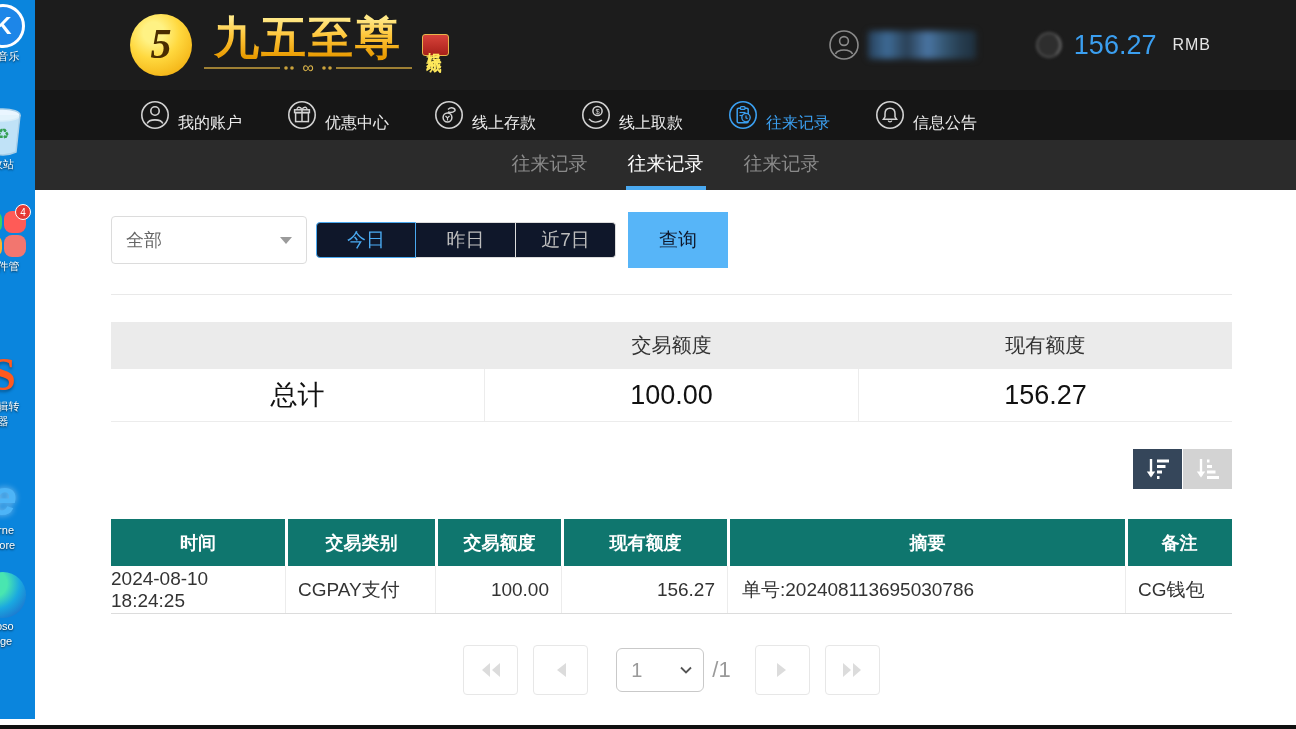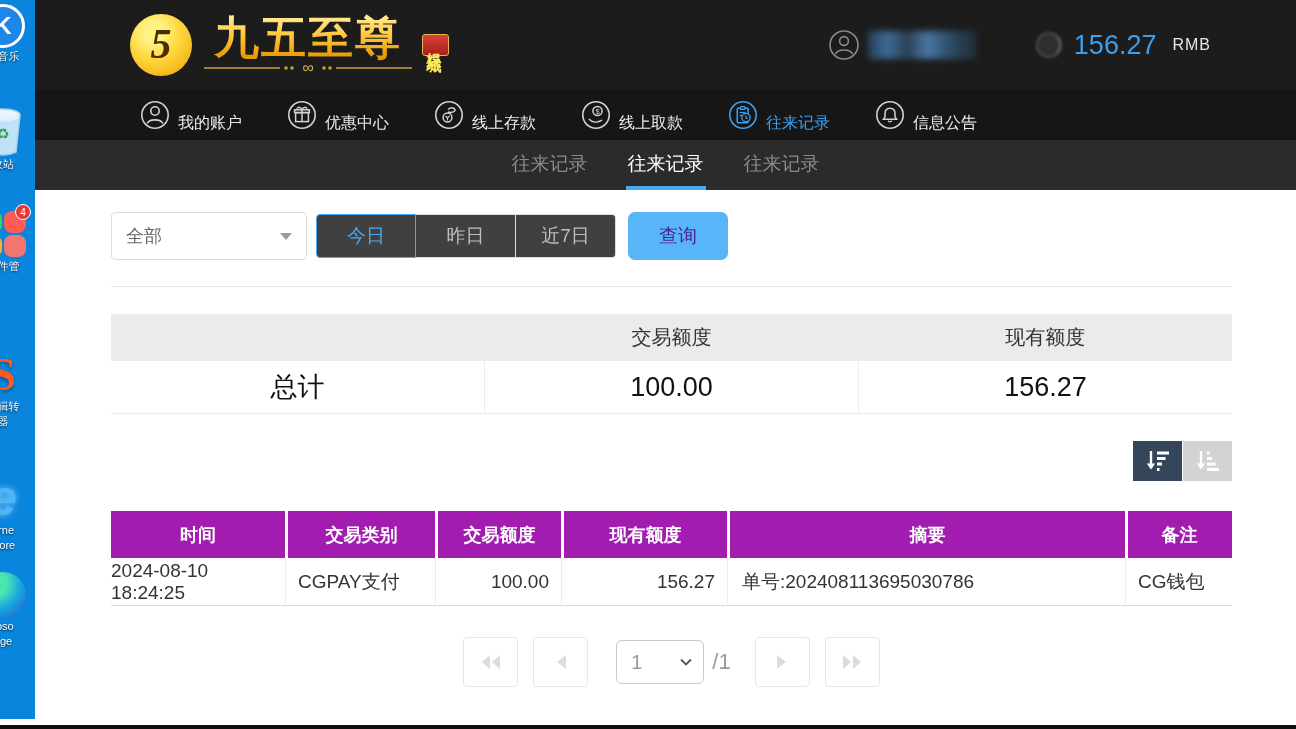--- a/index.html
+++ b/index.html
@@ -74,48 +74,48 @@
   
   .content { padding:0 64px 0 76px; }
   .filter-row { margin-top:22px; display:flex; align-items:center; }
   .sel-type { width:196px; height:48px; border:1px solid #dcdcdc; border-radius:4px; display:flex;
     align-items:center; padding:0 14px; color:#666; font-size:18px; background:#fff; cursor:pointer; }
   .sel-caret { margin-left:auto; width:0; height:0; border-left:6px solid transparent; border-right:6px solid transparent;
     border-top:7px solid #9b9b9b; }
   .date-box { width:288px; height:48px; border:1px solid #dcdcdc; border-radius:4px; display:flex;
     align-items:center; gap:9px; padding:0 12px; margin-left:8px; color:#a9a9a9; font-size:19px; cursor:pointer; }
   .quick-group { display:flex; margin-left:9px; }
-  .qbtn { width:100px; height:44px; border:1px solid #dcdcdc; background:#404040; color:#bdbdbd; font-size:19px;
+  .qbtn { width:100px; height:36px; border:1px solid #dcdcdc; background:#0f172a; color:#bdbdbd; font-size:19px;
     display:flex; align-items:center; justify-content:center; cursor:pointer; }
   .qbtn:first-child { border-radius:4px 0 0 4px; }
   .qbtn:last-child { border-radius:0 4px 4px 0; }
   .qbtn + .qbtn { border-left:none; }
   .qbtn.active { border:1px solid #4aa9f0; color:#4aa9f0; }
-  .search-btn { width:100px; height:48px; margin-left:12px; border:none; border-radius:7px; background:#57b5f8;
-    color:#4c1d95; font-size:19px; display:flex; align-items:center; justify-content:center; cursor:pointer; }
+  .search-btn { width:100px; height:56px; margin-left:12px; border:none; border-radius:0; background:#57b5f8;
+    color:#0f172a; font-size:19px; display:flex; align-items:center; justify-content:center; cursor:pointer; }
 
   .divider { margin-top:26px; height:1px; background:#e9e9e9; }
 
   
   .sum-table { margin-top:27px; }
   .sum-head { display:flex; height:47px; background:#ebebeb; }
   .sum-head .cell { flex:1; display:flex; align-items:center; justify-content:center; font-size:20px; color:#333; }
   .sum-body { display:flex; height:53px; border-bottom:1px solid #ececec; }
   .sum-body .cell { flex:1; display:flex; align-items:center; justify-content:center; font-size:27px; color:#111; }
   .sum-body .cell + .cell { border-left:1px solid #ececec; }
 
   
   .sort-row { margin-top:27px; display:flex; justify-content:flex-end; gap:1px; }
   .sort-btn { width:49px; height:40px; display:flex; align-items:center; justify-content:center; cursor:pointer; border:none; }
   .sort-desc { background:#35465a; }
   .sort-asc { background:#d3d3d3; }
 
   
   .rec-table { margin-top:30px; }
-  .rec-head { display:flex; height:47px; background:#a21caf; }
+  .rec-head { display:flex; height:47px; background:#0f766e; }
   .rec-head .cell { display:flex; align-items:center; justify-content:center; color:#fff; font-size:18px;
     font-weight:bold; }
   .rec-head .cell + .cell { border-left:3px solid #fff; }
   .rec-row { display:flex; height:48px; border-bottom:1px solid #dcdcdc; }
   .rec-row .cell { display:flex; align-items:center; font-size:19px; color:#333; }
   .rec-row .cell + .cell { border-left:1px solid #ececec; }
   .c-time { width:174px; justify-content:center; }
   .c-type { width:150px; padding-left:12px; }
   .c-amt  { width:126px; justify-content:flex-end; padding-right:12px; }
   .c-bal  { width:166px; justify-content:flex-end; padding-right:12px; }

